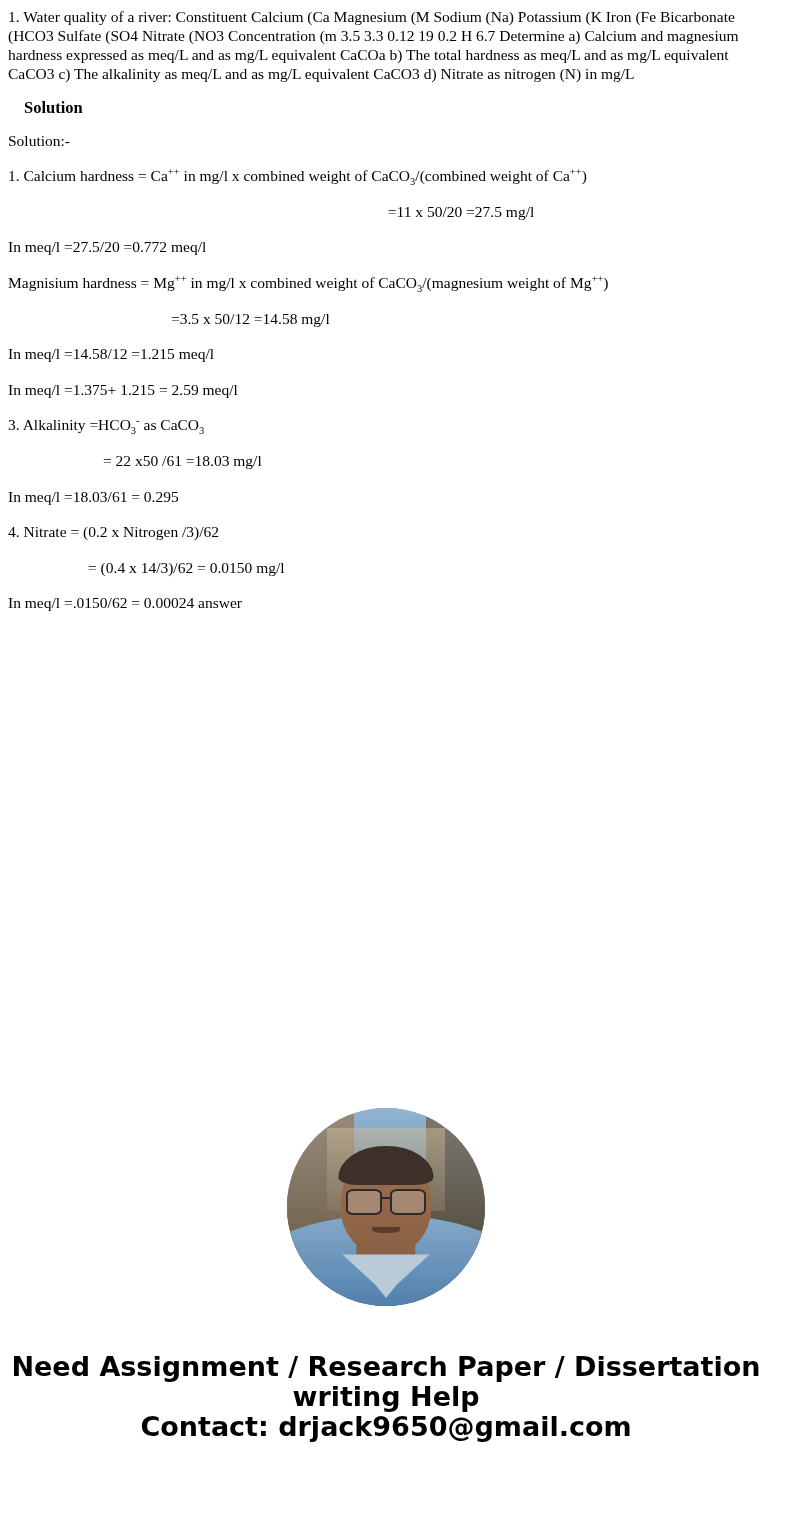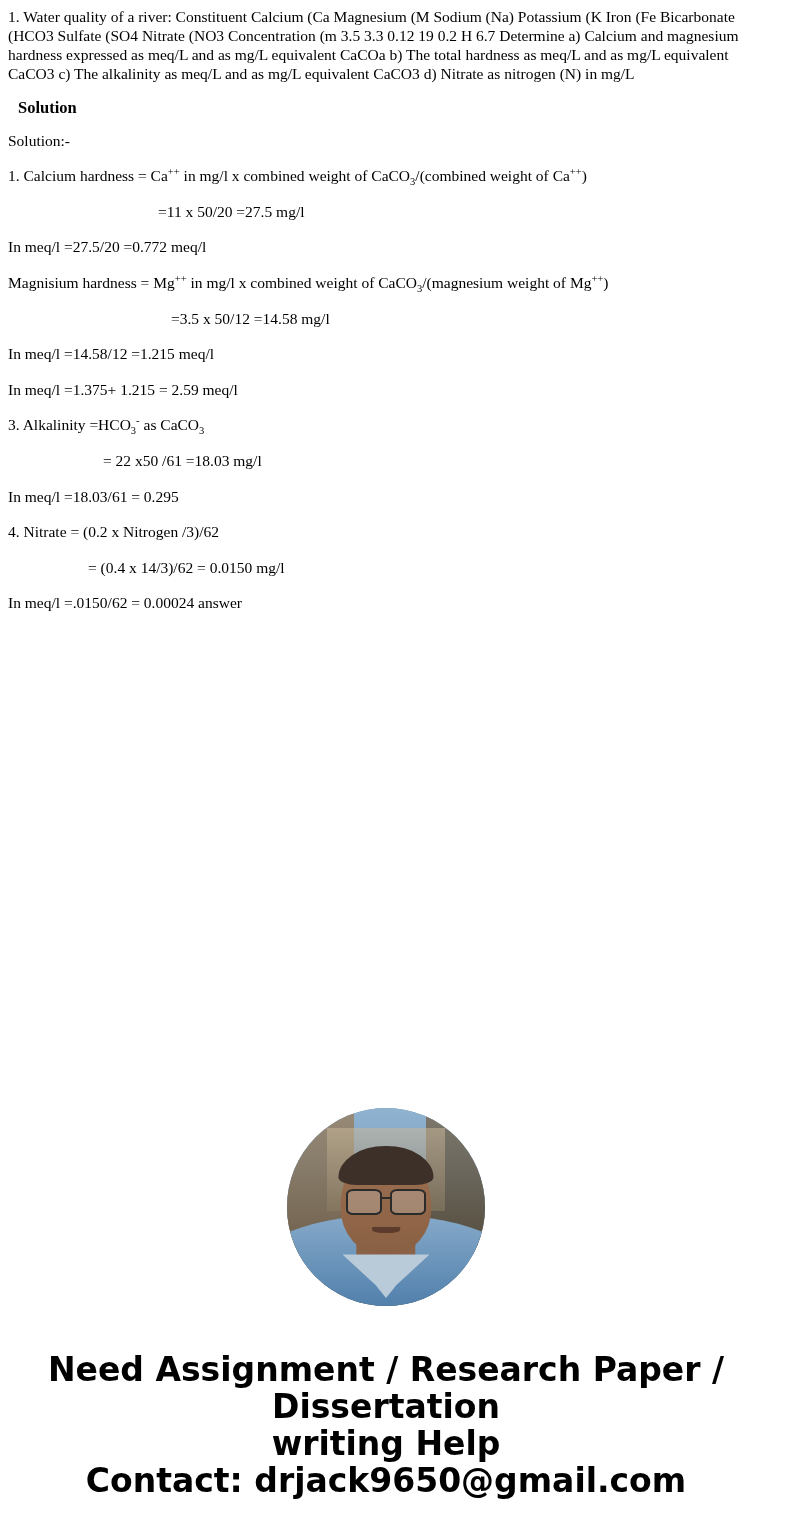--- a/index.html
+++ b/index.html
@@ -23,28 +23,28 @@
   .question {
     font-size: 15.5px;
     line-height: 1.22;
     text-align: left;
     margin: 0 0 14px 0;
   }
   h2.solution-heading {
     font-family: "Liberation Serif", serif;
     font-size: 16.5px;
     font-weight: bold;
-    margin: 14px 0 14px 10px;
+    margin: 14px 0 14px 16px;
   }
   .para {
     font-size: 15.5px;
     line-height: 1.2;
     margin: 0 0 17px 0;
   }
-  .indent-1 { padding-left: 150px; }
+  .indent-1 { padding-left: 150px; text-align: center; }
   .indent-2 { padding-left: 163px; }
   .indent-3 { padding-left: 95px; }
   .indent-4 { padding-left: 80px; }
   sup { font-size: 0.68em; vertical-align: super; line-height: 0; }
   sub { font-size: 0.68em; vertical-align: sub; line-height: 0; }
 
   .avatar-wrap {
     margin-top: 495px;
     display: flex;
     justify-content: center;
@@ -133,21 +133,21 @@
     transform: translateX(-50%);
     background: #5c3a2c;
     border-radius: 0 0 50% 50%;
   }
 
   .promo {
     margin-top: 46px;
     text-align: center;
     font-family: "DejaVu Sans", sans-serif;
     font-weight: bold;
-    font-size: 33px;
+    font-size: 27px;
     line-height: 1.12;
     color: #000;
   }
   .promo .line2 { display: block; }
 </style>
 </head>
 <body>
 
 <div class="page">
 

